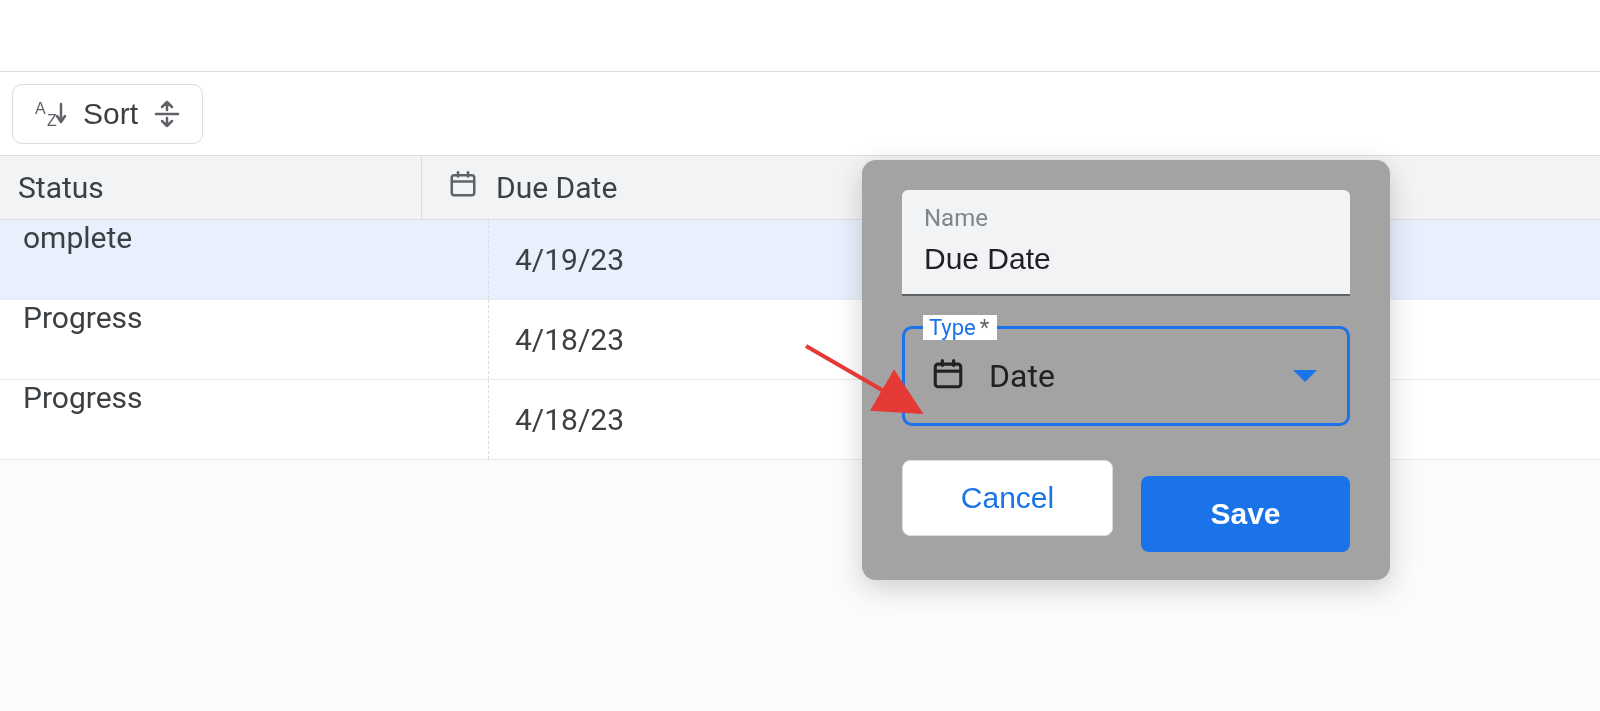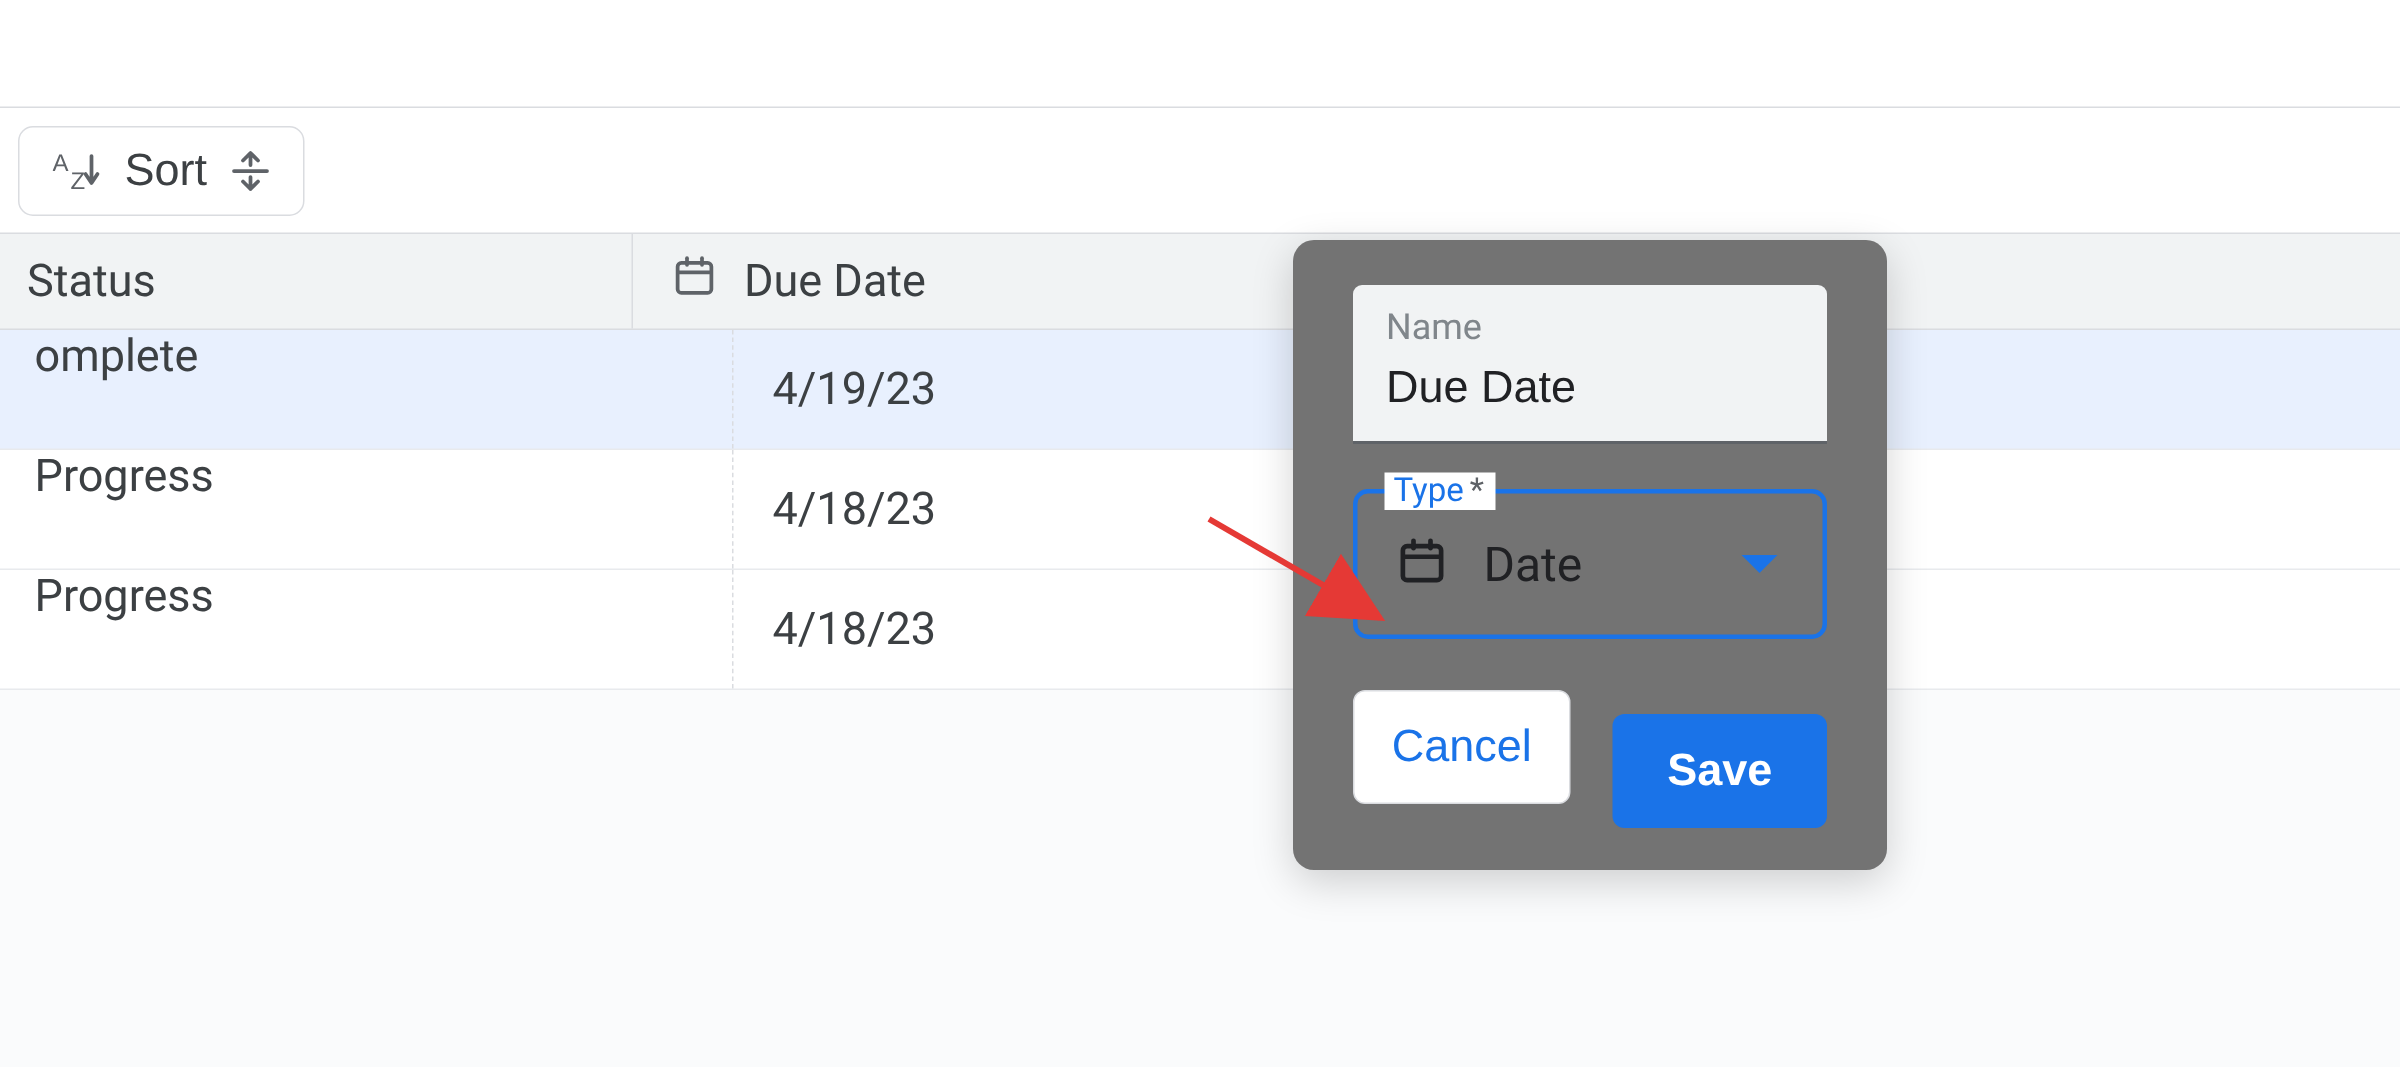--- a/index.html
+++ b/index.html
@@ -97,22 +97,22 @@
       height: 100%;
       display: flex;
       align-items: center;
     }
 
     
     .popover {
       position: absolute;
       top: 160px;
       left: 862px;
-      width: 396px;
-      background: #737373;
+      width: 528px;
+      background: #a3a3a3;
       border-radius: 14px;
       box-shadow: 0 8px 28px rgba(0,0,0,0.18);
       padding: 30px 22px 28px 22px;
     }
 
     .name-field {
       background: #f1f3f4;
       border-bottom: 2px solid #5f6368;
       padding: 14px 22px 18px 22px;
       margin: 0 18px 30px 18px;

